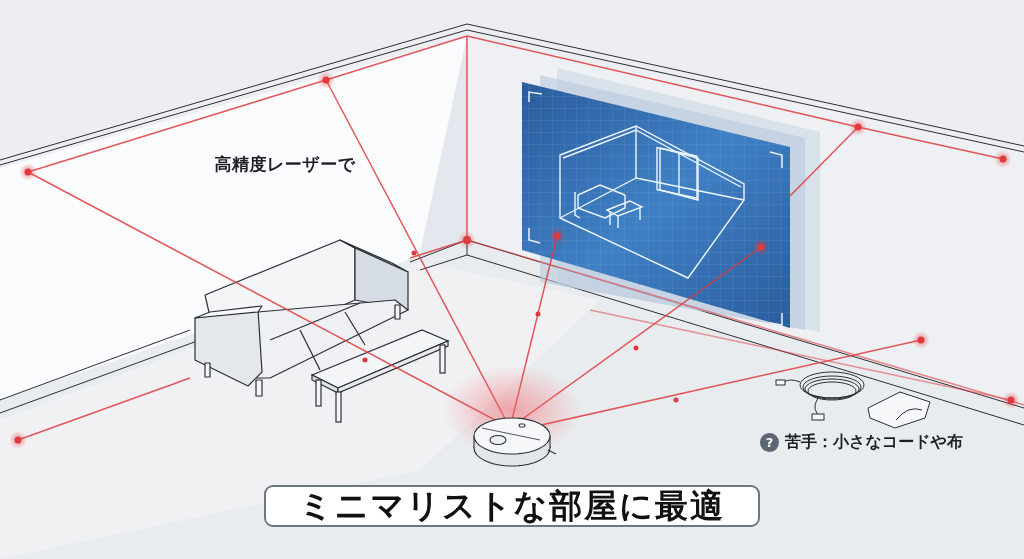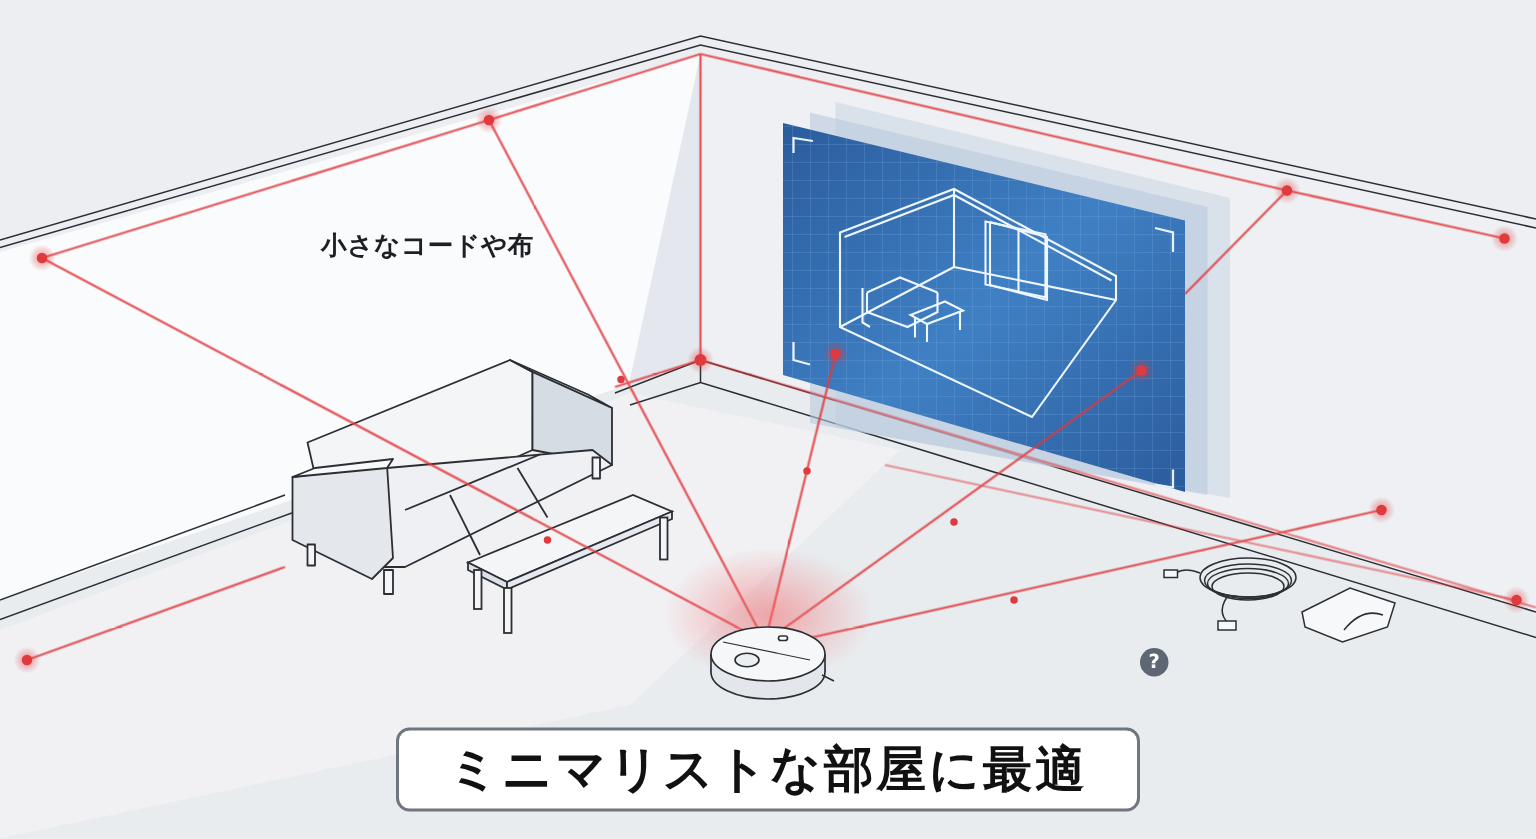--- a/index.html
+++ b/index.html
@@ -20,21 +20,21 @@
       position: absolute; left: 760px; top: 432px;
       display: flex; align-items: center; gap: 6px;
       font-weight: bold; font-size: 16px; color: #1c1f24; white-space: nowrap;
     }
     .weakness .qicon {
       width: 19px; height: 19px; border-radius: 50%;
       background: #5d6673; color: #fff; font-size: 13px; font-weight: bold;
       display: flex; align-items: center; justify-content: center;
     }
     .banner {
-      position: absolute; left: 264px; top: 485px; width: 496px; height: 56px;
+      position: absolute; left: 264px; top: 485px; width: 496px; height: 42px;
       background: #ffffff; border: 2px solid #6e7680; border-radius: 9px;
       box-sizing: border-box;
       display: flex; align-items: center; justify-content: center;
       font-weight: bold; font-size: 33px; color: #111; letter-spacing: 2px;
       white-space: nowrap;
     }
   </style>
 </head>
 <body>
 
@@ -226,22 +226,23 @@
     <line x1="550" y1="436" x2="550" y2="448"></line>
     <ellipse cx="512" cy="436" rx="38" ry="18" fill="#f6f7f9"></ellipse>
     <ellipse cx="498" cy="440" rx="8" ry="4.5" fill="#eceff2"></ellipse>
     <line x1="482" y1="428" x2="540" y2="440" stroke-width="0.8"></line>
     <rect x="519" y="424" width="6" height="3" rx="1.5" fill="#fff"></rect>
     <line x1="548" y1="450" x2="556" y2="454"></line>
   </g>
 </svg>
 
 <div class="caption-top">
-  <div>小さなコードや布</div>
+  <div>高精度レーザーで</div>
 </div>
 
 <div class="weakness">
   <span class="qicon">?</span>
+  <span>苦手：小さなコードや布</span>
 </div>
 
 <div class="banner">
   <span>ミニマリストな部屋に最適</span>
 </div>
 
 </body></html>

